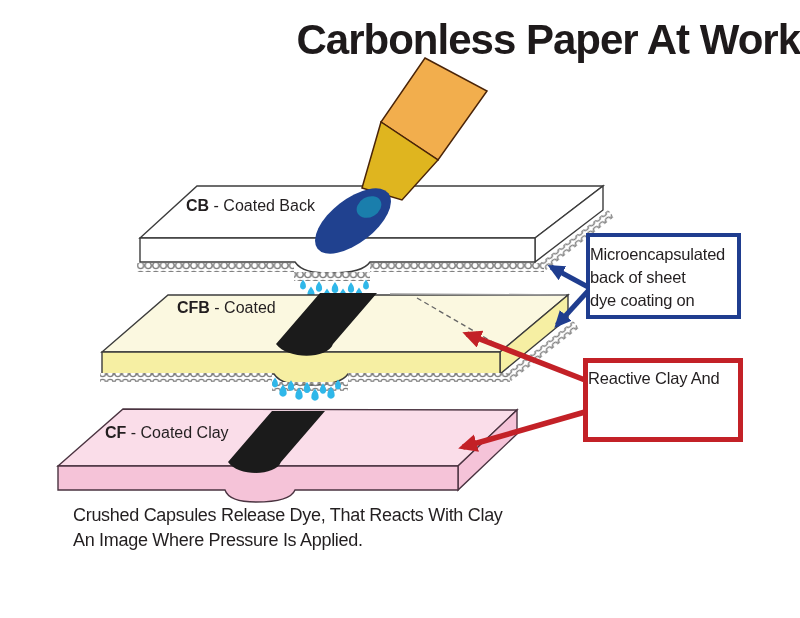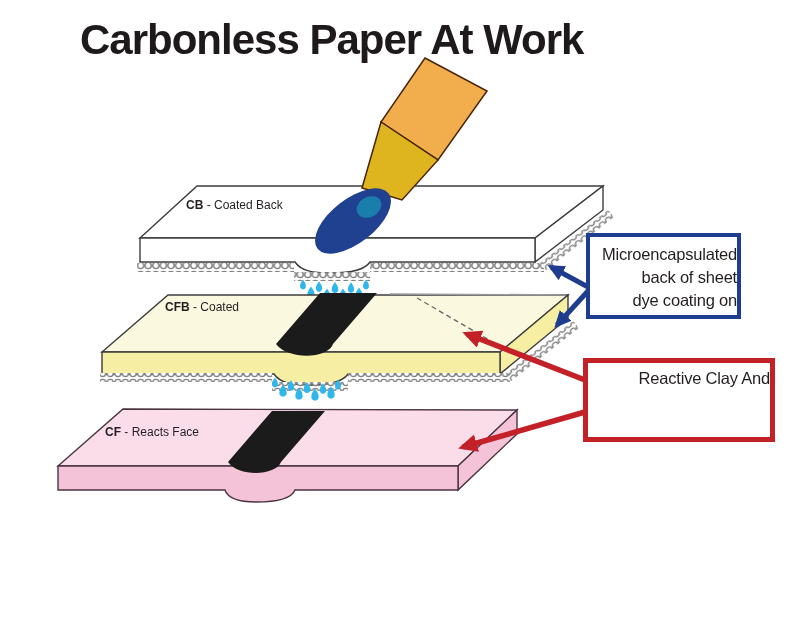--- a/index.html
+++ b/index.html
@@ -1,30 +1,30 @@
 <!DOCTYPE html>
 <html><head>
 <meta charset="utf-8">
 <style>
   html,body{margin:0;padding:0;background:#fff;}
   .stage{position:relative;width:800px;height:618px;background:#fff;overflow:hidden;
          font-family:"Liberation Sans", sans-serif;color:#231F20;}
   .stage svg{position:absolute;left:0;top:0;}
-  .title{position:absolute;left:80px;top:16px;width:720px;text-align:left;
+  .title{position:absolute;left:80px;top:16px;width:720px;text-align:right;
          font-size:42px;font-weight:bold;letter-spacing:-1px;color:#1e1a1b;}
-  .label{position:absolute;font-size:12px;line-height:23px;white-space:nowrap;text-align:right;}
+  .label{position:absolute;font-size:16px;line-height:23px;white-space:nowrap;text-align:right;}
   .label b{font-weight:bold;}
   .label-cb{left:186px;top:194px;}
-  .label-cfb{left:165px;top:296px;}
+  .label-cfb{left:177px;top:296px;}
   .label-cf{left:105px;top:421px;}
-  .callout{position:absolute;background:#fff;text-align:right;
+  .callout{position:absolute;background:#fff;text-align:left;
            font-size:16.5px;line-height:23px;letter-spacing:-0.2px;
            box-sizing:border-box;}
   .callout-dye{left:586px;top:233px;width:155px;height:86px;border:4px solid #1F3D8F;padding-top:6px;}
-  .callout-clay{left:583px;top:358px;width:192px;height:84px;border:5px solid #C32127;padding-top:4px;}
+  .callout-clay{left:583px;top:358px;width:160px;height:84px;border:5px solid #C32127;padding-top:4px;}
   .caption{position:absolute;left:73px;top:503px;font-size:18px;line-height:25px;letter-spacing:-0.3px;}
   .caption span{display:block;}
 </style>
 </head>
 <body>
 
 <div class="stage">
 
   <svg width="800" height="618" viewBox="0 0 800 618">
     <defs>
@@ -121,29 +121,31 @@
 
   <div class="label label-cb">
     <b>CB</b><span> - Coated Back</span>
   </div>
 
   <div class="label label-cfb">
     <div><b>CFB</b><span> - Coated</span></div>
   </div>
 
   <div class="label label-cf">
-    <b>CF</b><span> - Reacts Face</span>
+    <b>CF</b><span> - Coated Clay</span>
   </div>
 
   <div class="callout callout-dye" style="border-color: rgb(31, 61, 143);">
     <div>Microencapsulated</div>
     <div>back of sheet</div>
     <div>dye coating on</div>
   </div>
 
   <div class="callout callout-clay" style="border-color: rgb(195, 33, 39);">
     <div>Reactive Clay And</div>
   </div>
 
   <div class="caption">
+    <span>Crushed Capsules Release Dye, That Reacts With Clay</span>
+    <span>An Image Where Pressure Is Applied.</span>
   </div>
 
 </div>
 
 </body></html>

